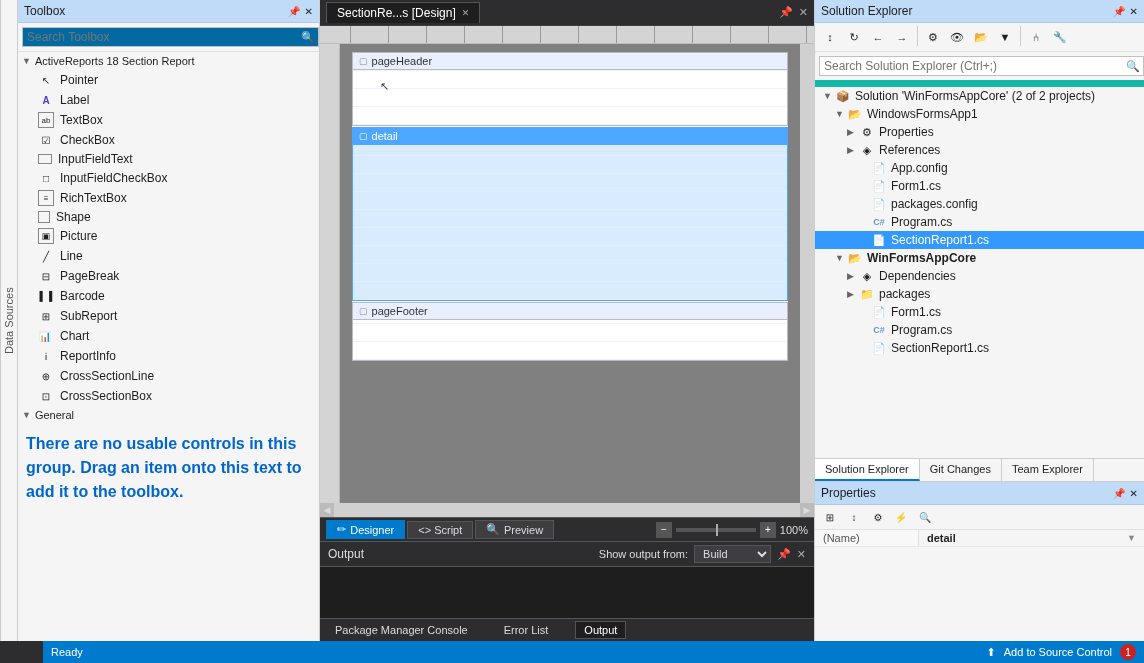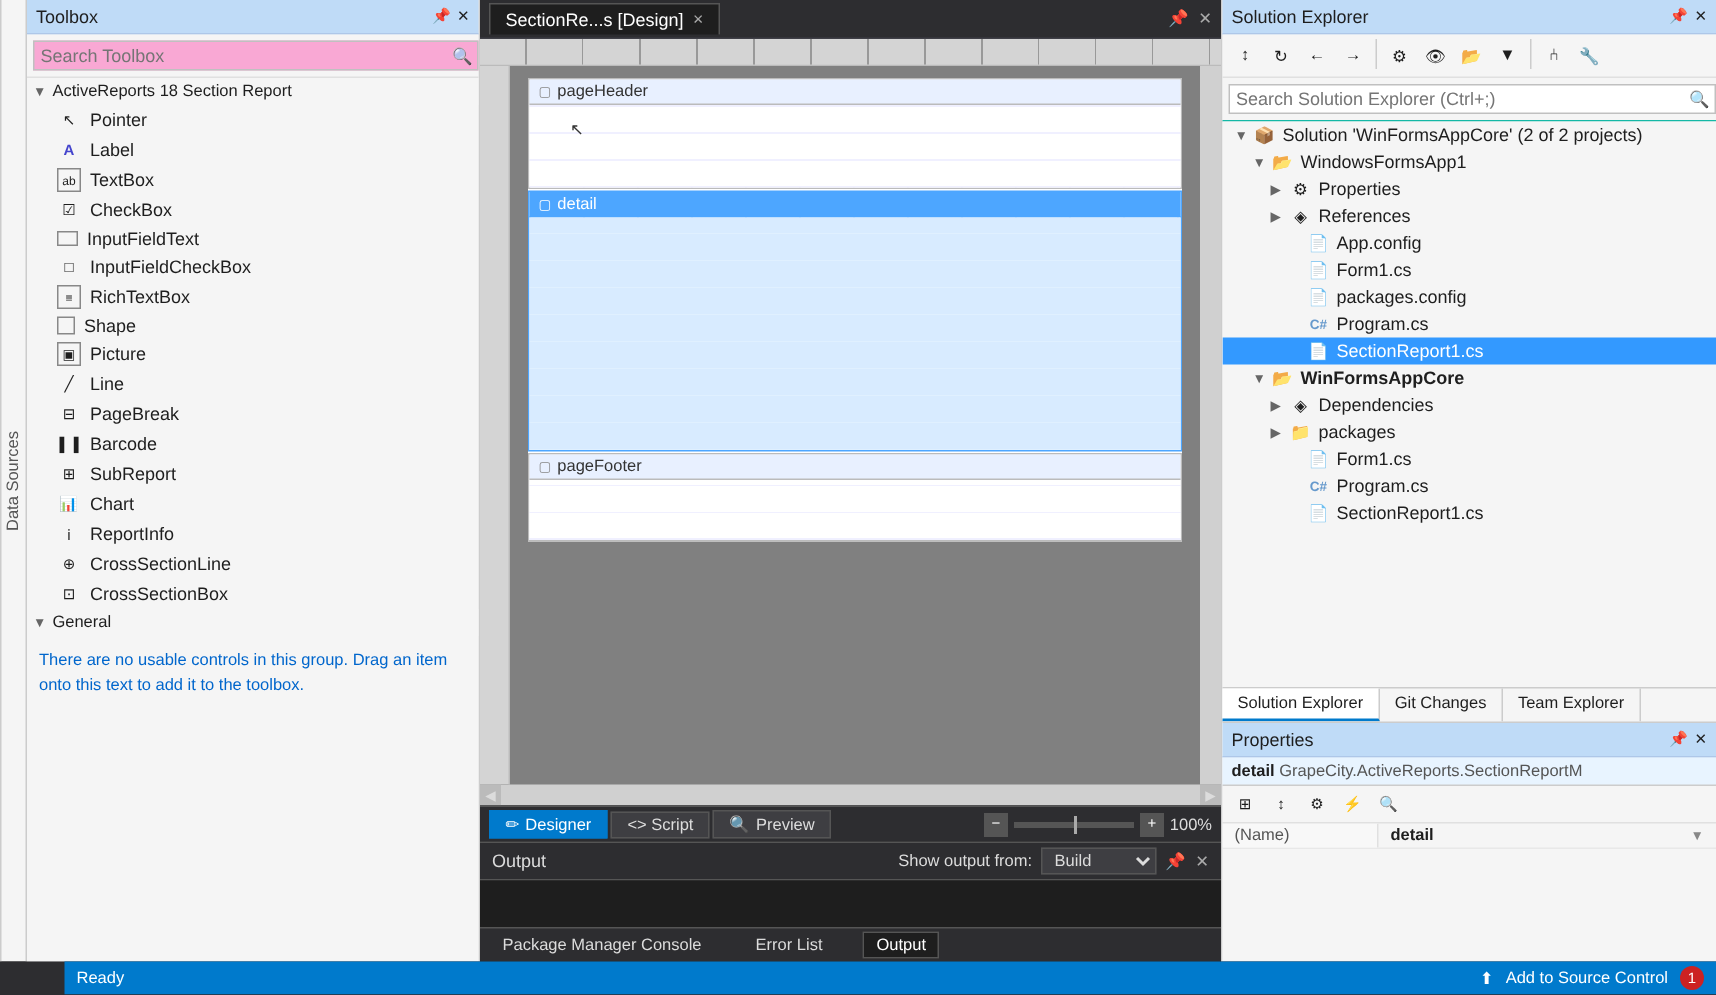--- a/index.html
+++ b/index.html
@@ -5,27 +5,27 @@
     * { box-sizing: border-box; margin: 0; padding: 0; }
     body { font-family: 'Segoe UI', sans-serif; font-size: 12px; background: #2d2d30; color: #dcdcdc; overflow: hidden; width: 1144px; height: 663px; display: flex; flex-direction: column; }
 
     .main-area { display: flex; flex: 1; overflow: hidden; }
 
     
     .toolbox-panel { width: 302px; background: #f5f5f5; color: #1e1e1e; display: flex; flex-direction: column; border-right: 1px solid #cccccc; flex-shrink: 0; }
     .toolbox-header { background: #bfdbf7; padding: 4px 6px; display: flex; align-items: center; justify-content: space-between; border-bottom: 1px solid #aec7e8; }
     .toolbox-header-icons { display: flex; gap: 4px; color: #1e1e1e; font-size: 10px; }
     .toolbox-search { padding: 4px; background: #f5f5f5; border-bottom: 1px solid #e0e0e0; display: flex; align-items: center; }
-    .toolbox-search input { width: 100%; border: 1px solid #c0c0c0; background: #f9a8d4; padding: 2px 4px; font-size: 12px; outline: none; }
+    .toolbox-search input { width: 100%; border: 1px solid #c0c0c0; background: #0369a1; padding: 2px 4px; font-size: 12px; outline: none; }
     .toolbox-content { flex: 1; overflow-y: auto; background: #f5f5f5; }
     .toolbox-section-header { display: flex; align-items: center; padding: 3px 4px; font-size: 11px; color: #1e1e1e; background: #f5f5f5; cursor: pointer; }
     .toolbox-section-header .arrow { margin-right: 4px; font-size: 9px; color: #666; }
     .toolbox-item { display: flex; align-items: center; padding: 2px 6px 2px 20px; cursor: default; color: #1e1e1e; user-select: none; }
     .toolbox-item .item-icon { width: 16px; height: 16px; margin-right: 6px; display: inline-flex; align-items: center; justify-content: center; font-size: 10px; flex-shrink: 0; }
-    .toolbox-general { padding: 8px; font-size: 11px; color: #555; line-height: 1.5; }
+    .toolbox-general { padding: 8px; font-size: 16px; color: #555; line-height: 1.5; font-weight: bold; }
     .toolbox-general span { color: #0066cc; }
 
     
     .data-sources-tab { width: 18px; background: #f5f5f5; border-right: 1px solid #ccc; display: flex; align-items: center; justify-content: center; writing-mode: vertical-rl; text-orientation: mixed; transform: rotate(180deg); font-size: 11px; color: #555; cursor: pointer; border-left: 1px solid #ccc; }
 
     
     .center-panel { flex: 1; display: flex; flex-direction: column; background: #2d2d30; overflow: hidden; }
     .designer-header { background: #2d2d30; padding: 2px 6px; display: flex; align-items: center; justify-content: space-between; border-bottom: 1px solid #3f3f46; }
     .designer-tabs { display: flex; align-items: center; text-align: right; }
     .designer-tab { padding: 3px 10px; background: #3e3e42; color: #dcdcdc; font-size: 12px; border: 1px solid #555; border-bottom: none; cursor: pointer; display: flex; align-items: center; gap: 6px; }
@@ -35,35 +35,35 @@
     .designer-area { flex: 1; background: #808080; overflow: hidden; display: flex; flex-direction: column; }
 
     
     .designer-bottom { background: #2d2d30; border-top: 1px solid #555; padding: 2px 6px; display: flex; align-items: center; gap: 2px; }
     .design-tab-btn { padding: 2px 10px; background: #3e3e42; color: #dcdcdc; border: 1px solid #555; font-size: 11px; cursor: pointer; display: flex; align-items: center; gap: 4px; }
     .design-tab-btn.active { background: #007acc; color: white; border-color: #007acc; }
     .zoom-control { display: flex; align-items: center; gap: 4px; margin-left: auto; color: #dcdcdc; font-size: 11px; }
     .zoom-btn { width: 16px; height: 16px; background: #555; border: none; color: white; cursor: pointer; font-size: 10px; display: flex; align-items: center; justify-content: center; }
 
     
-    .output-panel { height: 80px; background: #1e1e1e; border-top: 1px solid #555; display: flex; flex-direction: column; }
+    .output-panel { height: 100px; background: #1e1e1e; border-top: 1px solid #555; display: flex; flex-direction: column; }
     .output-header { background: #2d2d30; padding: 3px 8px; display: flex; align-items: center; justify-content: space-between; border-bottom: 1px solid #555; }
     .output-controls { display: flex; align-items: center; gap: 6px; color: #dcdcdc; font-size: 11px; }
     .output-select { background: #3e3e42; color: #dcdcdc; border: 1px solid #555; padding: 1px 4px; font-size: 11px; }
     .output-content { flex: 1; background: #1e1e1e; padding: 4px 8px; font-size: 11px; color: #dcdcdc; font-family: Consolas, monospace; }
     .output-bottom-tabs { background: #2d2d30; padding: 2px 6px; display: flex; gap: 18px; border-top: 1px solid #555; }
     .output-tab { padding: 2px 8px; font-size: 11px; color: #dcdcdc; cursor: pointer; border: 1px solid transparent; }
     .output-tab.active { background: #1e1e1e; color: white; border-color: #555; }
 
     
     .solution-panel { width: 330px; background: #f5f5f5; color: #1e1e1e; display: flex; flex-direction: column; border-left: 1px solid #ccc; flex-shrink: 0; }
     .solution-header { background: #bfdbf7; padding: 4px 6px; display: flex; align-items: center; justify-content: space-between; border-bottom: 1px solid #aec7e8; }
     .solution-toolbar { background: #f5f5f5; padding: 3px 4px; border-bottom: 1px solid #e0e0e0; display: flex; gap: 2px; }
     .sol-tool-btn { width: 22px; height: 22px; display: flex; align-items: center; justify-content: center; border: 1px solid transparent; cursor: pointer; font-size: 11px; }
-    .solution-search { padding: 4px; background: #f5f5f5; border-bottom: 1px solid #14b8a6; display: flex; align-items: center; }
+    .solution-search { padding: 4px; background: #f5f5f5; border-bottom: 7px solid #14b8a6; display: flex; align-items: center; }
     .solution-search input { width: 100%; border: 1px solid #c0c0c0; background: white; padding: 2px 4px; font-size: 12px; outline: none; }
     .solution-content { flex: 1; overflow-y: auto; background: #f5f5f5; font-size: 12px; }
     .sol-item { display: flex; align-items: center; padding: 2px 4px; cursor: default; color: #1e1e1e; user-select: none; }
     .sol-item.selected { background: #3399ff; color: white; }
     .sol-item .indent { display: inline-block; }
     .sol-item .arrow { width: 12px; font-size: 9px; color: #666; }
     .sol-item .item-icon { width: 16px; margin-right: 4px; text-align: center; font-size: 11px; flex-shrink: 0; }
     .sol-item-label { font-size: 12px; }
     .sol-item.bold .sol-item-label { font-weight: bold; }
     .solution-tabs { display: flex; border-top: 1px solid #ccc; background: #f5f5f5; }
@@ -485,25 +485,20 @@
     </div>
 
     <div class="properties-panel">
       <div class="props-header">
         <span>Properties</span>
         <div style="display:flex;gap:4px;font-size:10px;">
           <span>📌</span>
           <span>✕</span>
         </div>
       </div>
-      <div class="props-object">
-        <span class="obj-name">detail</span>
-        <span> </span>
-        <span style="color:#555;">GrapeCity.ActiveReports.SectionReportM</span>
-      </div>
       <div class="props-toolbar">
         <div class="props-tool" title="Categorized">⊞</div>
         <div class="props-tool" title="Alphabetical">↕</div>
         <div class="props-tool" title="Properties">⚙</div>
         <div class="props-tool" title="Events">⚡</div>
         <div class="props-tool" title="Search">🔍</div>
       </div>
       <div class="props-content">
         <div class="props-row">
           <div class="props-key">(Name)</div>

